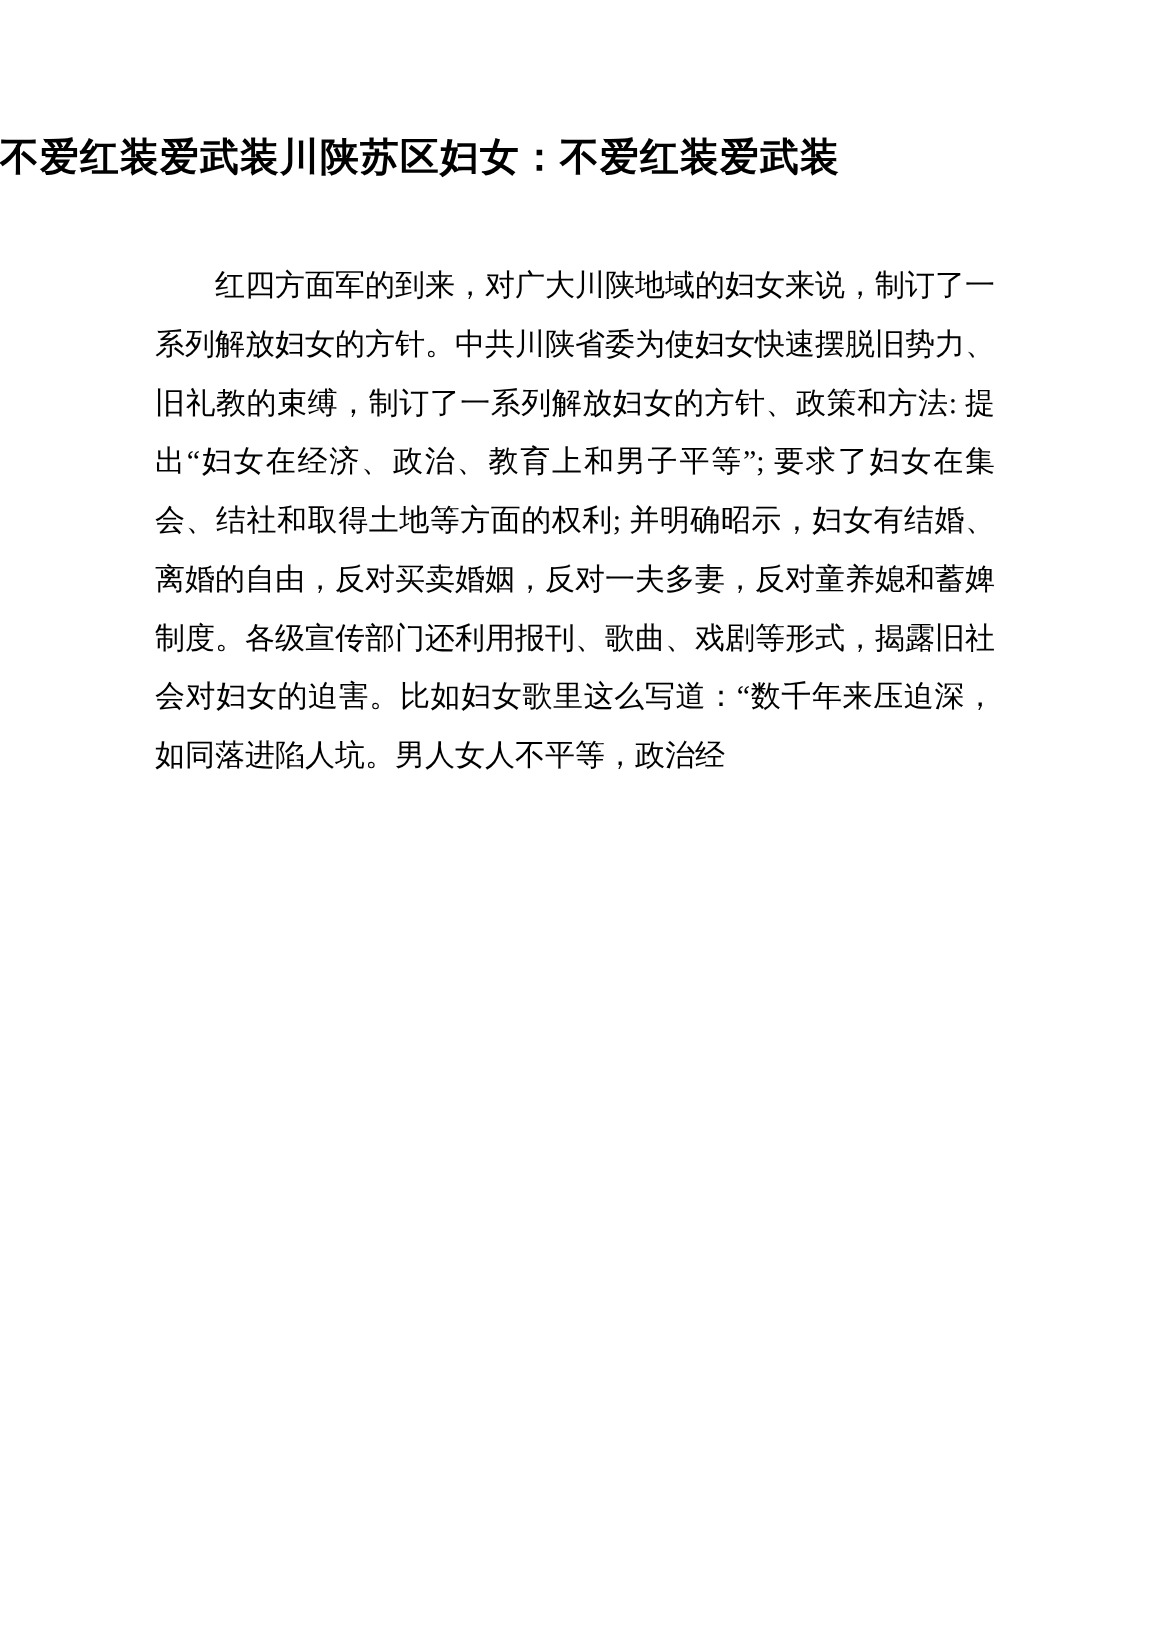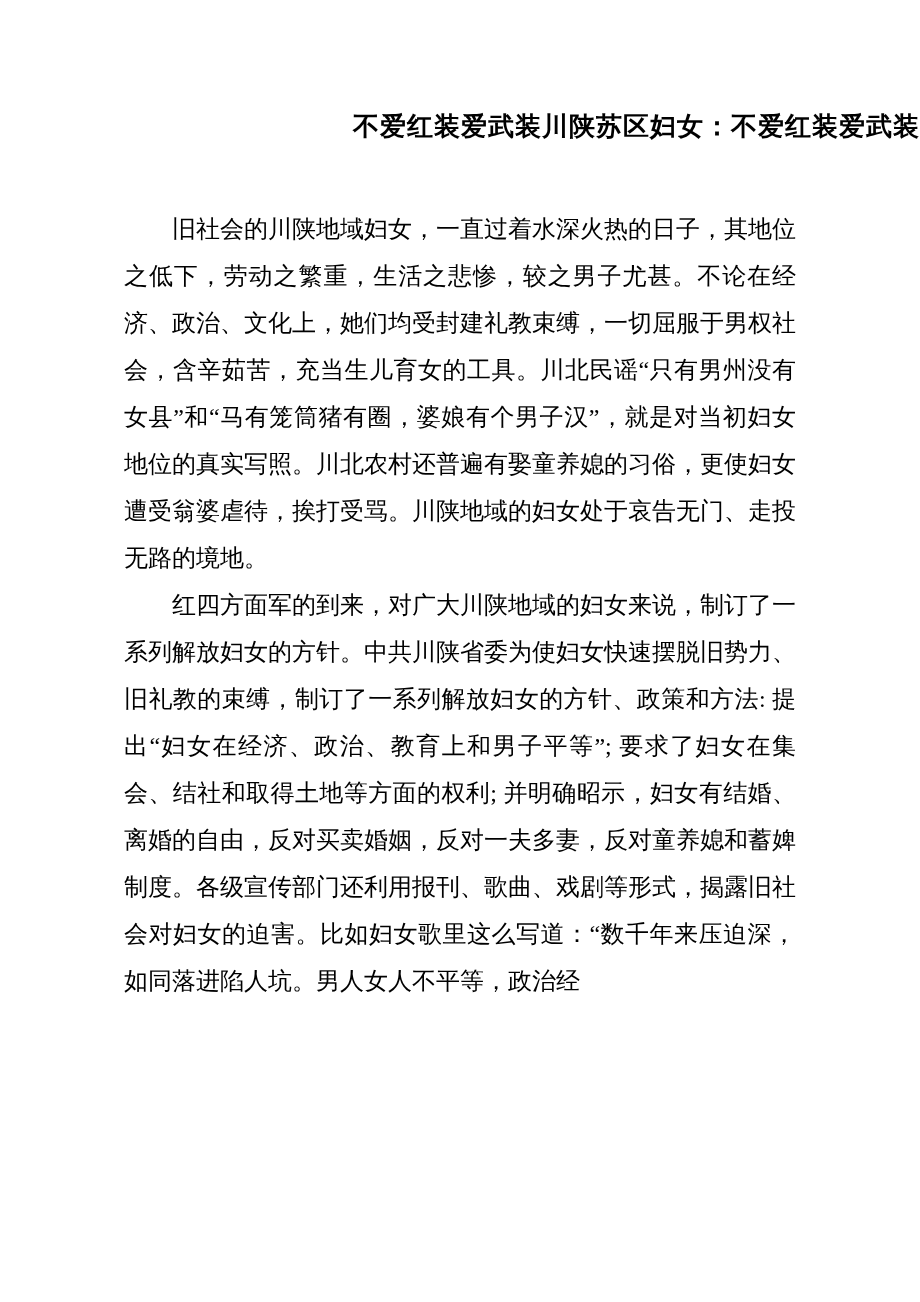--- a/index.html
+++ b/index.html
@@ -12,23 +12,23 @@
     width: 920px;
     height: 1302px;
     margin: 0 auto;
     background: #ffffff;
     color: #000000;
     overflow: hidden;
   }
   .doc-title {
     margin: 0;
     padding-top: 106px;
-    text-align: right;
+    text-align: left;
     font-family: "Liberation Sans", "DejaVu Sans", sans-serif;
-    font-size: 26px;
+    font-size: 31px;
     line-height: 40px;
     font-weight: bold;
     letter-spacing: 1px;
   }
   .doc-body {
     width: 672px;
     margin: 60px auto 0 auto;
     font-family: "Liberation Serif", "DejaVu Serif", serif;
     font-size: 24px;
     line-height: 47px;
@@ -40,16 +40,15 @@
     text-indent: 2em;
   }
 </style>
 </head>
 <body>
 
 <div class="page">
   <h1 class="doc-title">不爱红装爱武装川陕苏区妇女：不爱红装爱武装</h1>
 
   <div class="doc-body">
-    <p>旧社会的川陕地域妇女，一直过着水深火热的日子，其地位之低下，劳动之繁重，生活之悲惨，较之男子尤甚。不论在经济、政治、文化上，她们均受封建礼教束缚，一切屈服于男权社会，含辛茹苦，充当生儿育女的工具。川北民谣“只有男州没有女县”和“马有笼筒猪有圈，婆娘有个男子汉”，就是对当初妇女地位的真实写照。川北农村还普遍有娶童养媳的习俗，更使妇女遭受翁婆虐待，挨打受骂。川陕地域的妇女处于哀告无门、走投无路的境地。</p>
     <p>红四方面军的到来，对广大川陕地域的妇女来说，制订了一系列解放妇女的方针。中共川陕省委为使妇女快速摆脱旧势力、旧礼教的束缚，制订了一系列解放妇女的方针、政策和方法: 提出“妇女在经济、政治、教育上和男子平等”; 要求了妇女在集会、结社和取得土地等方面的权利; 并明确昭示，妇女有结婚、离婚的自由，反对买卖婚姻，反对一夫多妻，反对童养媳和蓄婢制度。各级宣传部门还利用报刊、歌曲、戏剧等形式，揭露旧社会对妇女的迫害。比如妇女歌里这么写道：“数千年来压迫深，如同落进陷人坑。男人女人不平等，政治经</p>
   </div>
 </div>
 
 </body></html>

